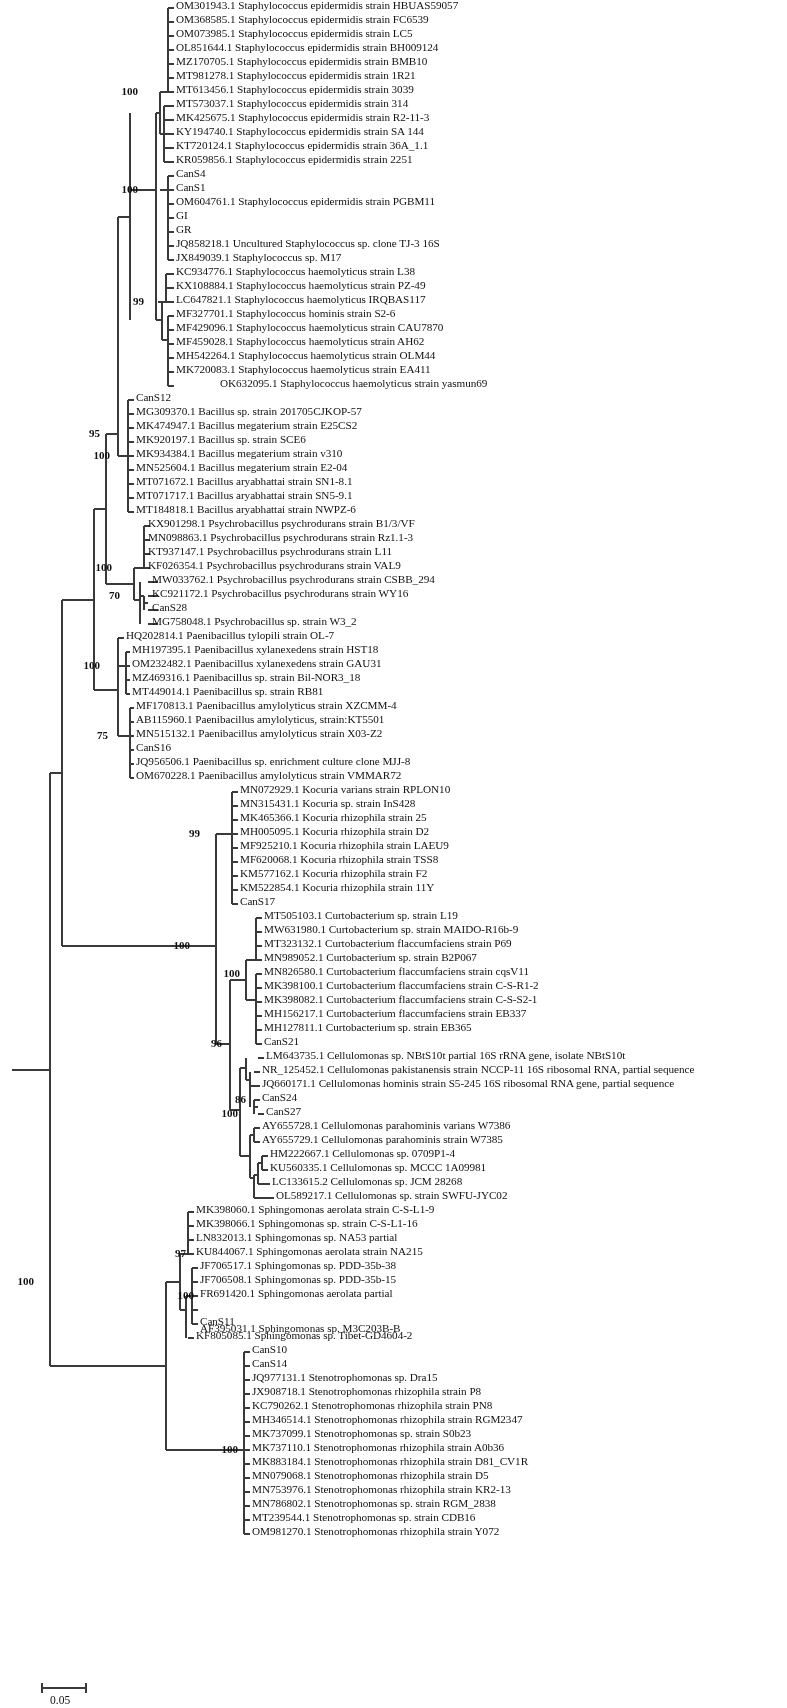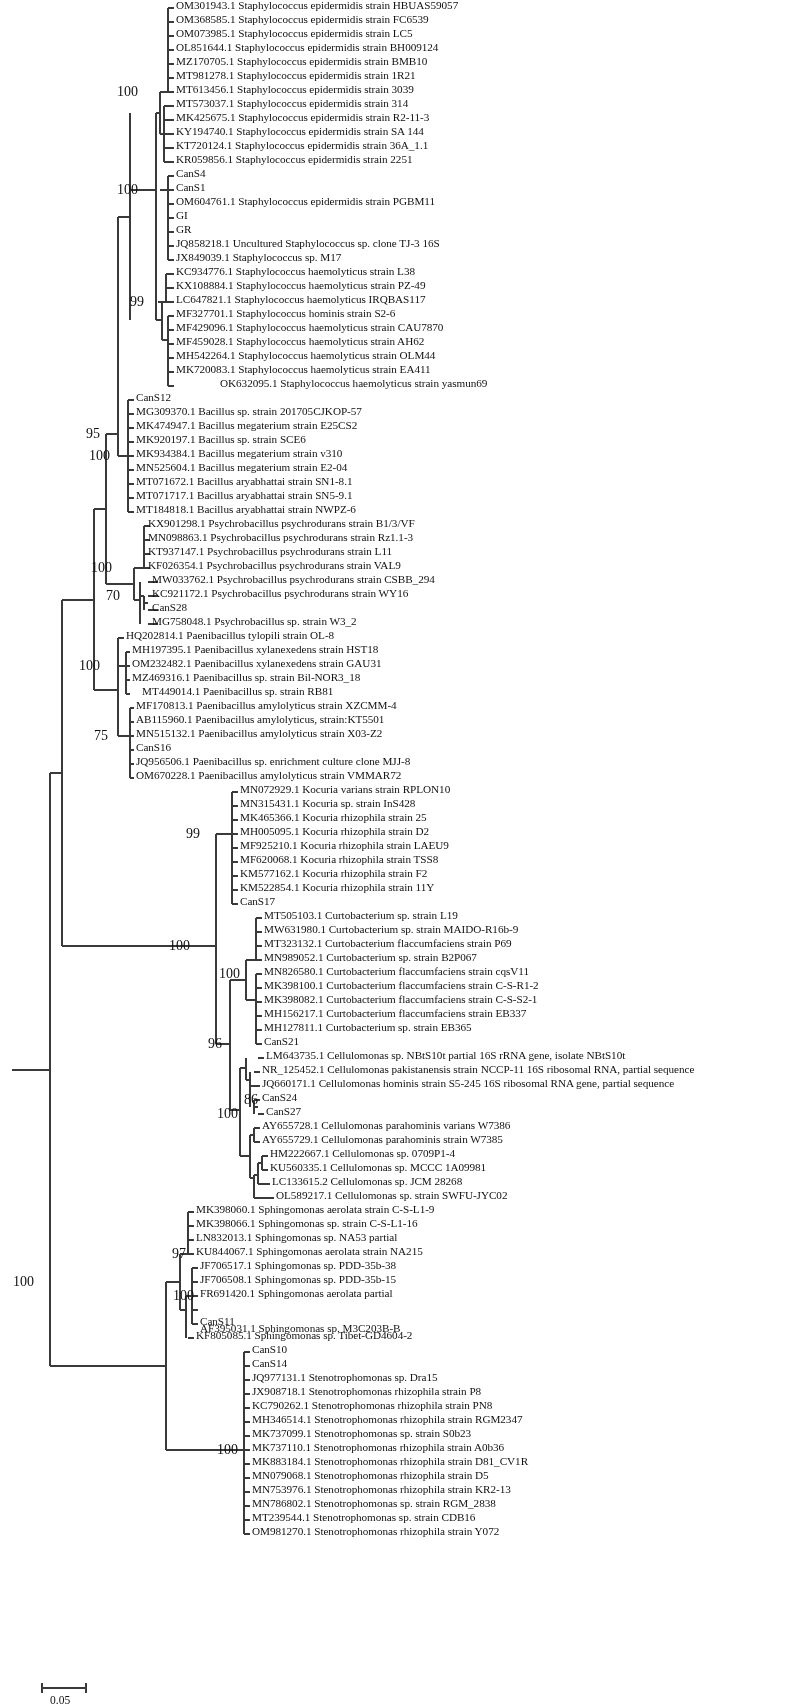--- a/index.html
+++ b/index.html
@@ -28,25 +28,26 @@
   .taxon-label {
     position: absolute;
     font-size: 11.2px;
     line-height: 11px;
     white-space: nowrap;
     color: #111111;
     letter-spacing: -0.05px;
   }
   .support-label {
     position: absolute;
-    font-size: 14px;
+    font-size: 11px;
     line-height: 11px;
     white-space: nowrap;
     color: #111111;
     text-align: right;
+    font-weight: bold;
   }
   .scale-label {
     position: absolute;
     font-size: 11.5px;
     line-height: 12px;
     white-space: nowrap;
     color: #111111;
   }
 </style>
 </head>
@@ -347,25 +348,25 @@
       <div class="taxon-label" style="left: 136px; top: 490px;">MT071717.1 Bacillus aryabhattai strain SN5-9.1</div>
       <div class="taxon-label" style="left: 136px; top: 504px;">MT184818.1 Bacillus aryabhattai strain NWPZ-6</div>
       <div class="taxon-label" style="left: 148px; top: 518px;">KX901298.1 Psychrobacillus psychrodurans strain B1/3/VF</div>
       <div class="taxon-label" style="left: 148px; top: 532px;">MN098863.1 Psychrobacillus psychrodurans strain Rz1.1-3</div>
       <div class="taxon-label" style="left: 148px; top: 546px;">KT937147.1 Psychrobacillus psychrodurans strain L11</div>
       <div class="taxon-label" style="left: 148px; top: 560px;">KF026354.1 Psychrobacillus psychrodurans strain VAL9</div>
       <div class="taxon-label" style="left: 152px; top: 574px;">MW033762.1 Psychrobacillus psychrodurans strain CSBB_294</div>
       <div class="taxon-label" style="left: 152px; top: 588px;">KC921172.1 Psychrobacillus psychrodurans strain WY16</div>
       <div class="taxon-label" style="left: 152px; top: 602px;">CanS28</div>
       <div class="taxon-label" style="left: 152px; top: 616px;">MG758048.1 Psychrobacillus sp. strain W3_2</div>
-      <div class="taxon-label" style="left: 126px; top: 630px;">HQ202814.1 Paenibacillus tylopili strain OL-8</div>
+      <div class="taxon-label" style="left: 126px; top: 630px;">HQ202814.1 Paenibacillus tylopili strain OL-7</div>
       <div class="taxon-label" style="left: 132px; top: 644px;">MH197395.1 Paenibacillus xylanexedens strain HST18</div>
       <div class="taxon-label" style="left: 132px; top: 658px;">OM232482.1 Paenibacillus xylanexedens strain GAU31</div>
       <div class="taxon-label" style="left: 132px; top: 672px;">MZ469316.1 Paenibacillus sp. strain Bil-NOR3_18</div>
-      <div class="taxon-label" style="left: 142px; top: 686px;">MT449014.1 Paenibacillus sp. strain RB81</div>
+      <div class="taxon-label" style="left: 132px; top: 686px;">MT449014.1 Paenibacillus sp. strain RB81</div>
       <div class="taxon-label" style="left: 136px; top: 700px;">MF170813.1 Paenibacillus amylolyticus strain XZCMM-4</div>
       <div class="taxon-label" style="left: 136px; top: 714px; text-align: right;">AB115960.1 Paenibacillus amylolyticus, strain:KT5501</div>
       <div class="taxon-label" style="left: 136px; top: 728px;">MN515132.1 Paenibacillus amylolyticus strain X03-Z2</div>
       <div class="taxon-label" style="left: 136px; top: 742px;">CanS16</div>
       <div class="taxon-label" style="left: 136px; top: 756px;">JQ956506.1 Paenibacillus sp. enrichment culture clone MJJ-8</div>
       <div class="taxon-label" style="left: 136px; top: 770px;">OM670228.1 Paenibacillus amylolyticus strain VMMAR72</div>
       <div class="taxon-label" style="left: 240px; top: 784px;">MN072929.1 Kocuria varians strain RPLON10</div>
       <div class="taxon-label" style="left: 240px; top: 798px;">MN315431.1 Kocuria sp. strain InS428</div>
       <div class="taxon-label" style="left: 240px; top: 812px;">MK465366.1 Kocuria rhizophila strain 25</div>
       <div class="taxon-label" style="left: 240px; top: 826px;">MH005095.1 Kocuria rhizophila strain D2</div>
@@ -427,21 +428,21 @@
       <div class="support-label" style="left: 76px; top: 428px; width: 24px;">95</div>
       <div class="support-label" style="left: 86px; top: 450px; width: 24px;">100</div>
       <div class="support-label" style="left: 88px; top: 562px; width: 24px;">100</div>
       <div class="support-label" style="left: 96px; top: 590px; width: 24px;">70</div>
       <div class="support-label" style="left: 76px; top: 660px; width: 24px;">100</div>
       <div class="support-label" style="left: 84px; top: 730px; width: 24px;">75</div>
       <div class="support-label" style="left: 176px; top: 828px; width: 24px;">99</div>
       <div class="support-label" style="left: 166px; top: 940px; width: 24px;">100</div>
       <div class="support-label" style="left: 216px; top: 968px; width: 24px;">100</div>
       <div class="support-label" style="left: 198px; top: 1038px; width: 24px;">96</div>
-      <div class="support-label" style="left: 234px; top: 1094px; width: 24px; text-align: right;">86</div>
+      <div class="support-label" style="left: 222px; top: 1094px; width: 24px; text-align: right;">86</div>
       <div class="support-label" style="left: 214px; top: 1108px; width: 24px;">100</div>
       <div class="support-label" style="left: 162px; top: 1248px; width: 24px;">97</div>
       <div class="support-label" style="left: 170px; top: 1290px; width: 24px;">100</div>
       <div class="support-label" style="left: 214px; top: 1444px; width: 24px;">100</div>
       <div class="support-label" style="left: 10px; top: 1276px; width: 24px;">100</div>
     </div>
 
   <div class="scale-label" id="scale-bar-label" style="left: 50px; top: 1694px;">0.05</div>
 </div>
 

